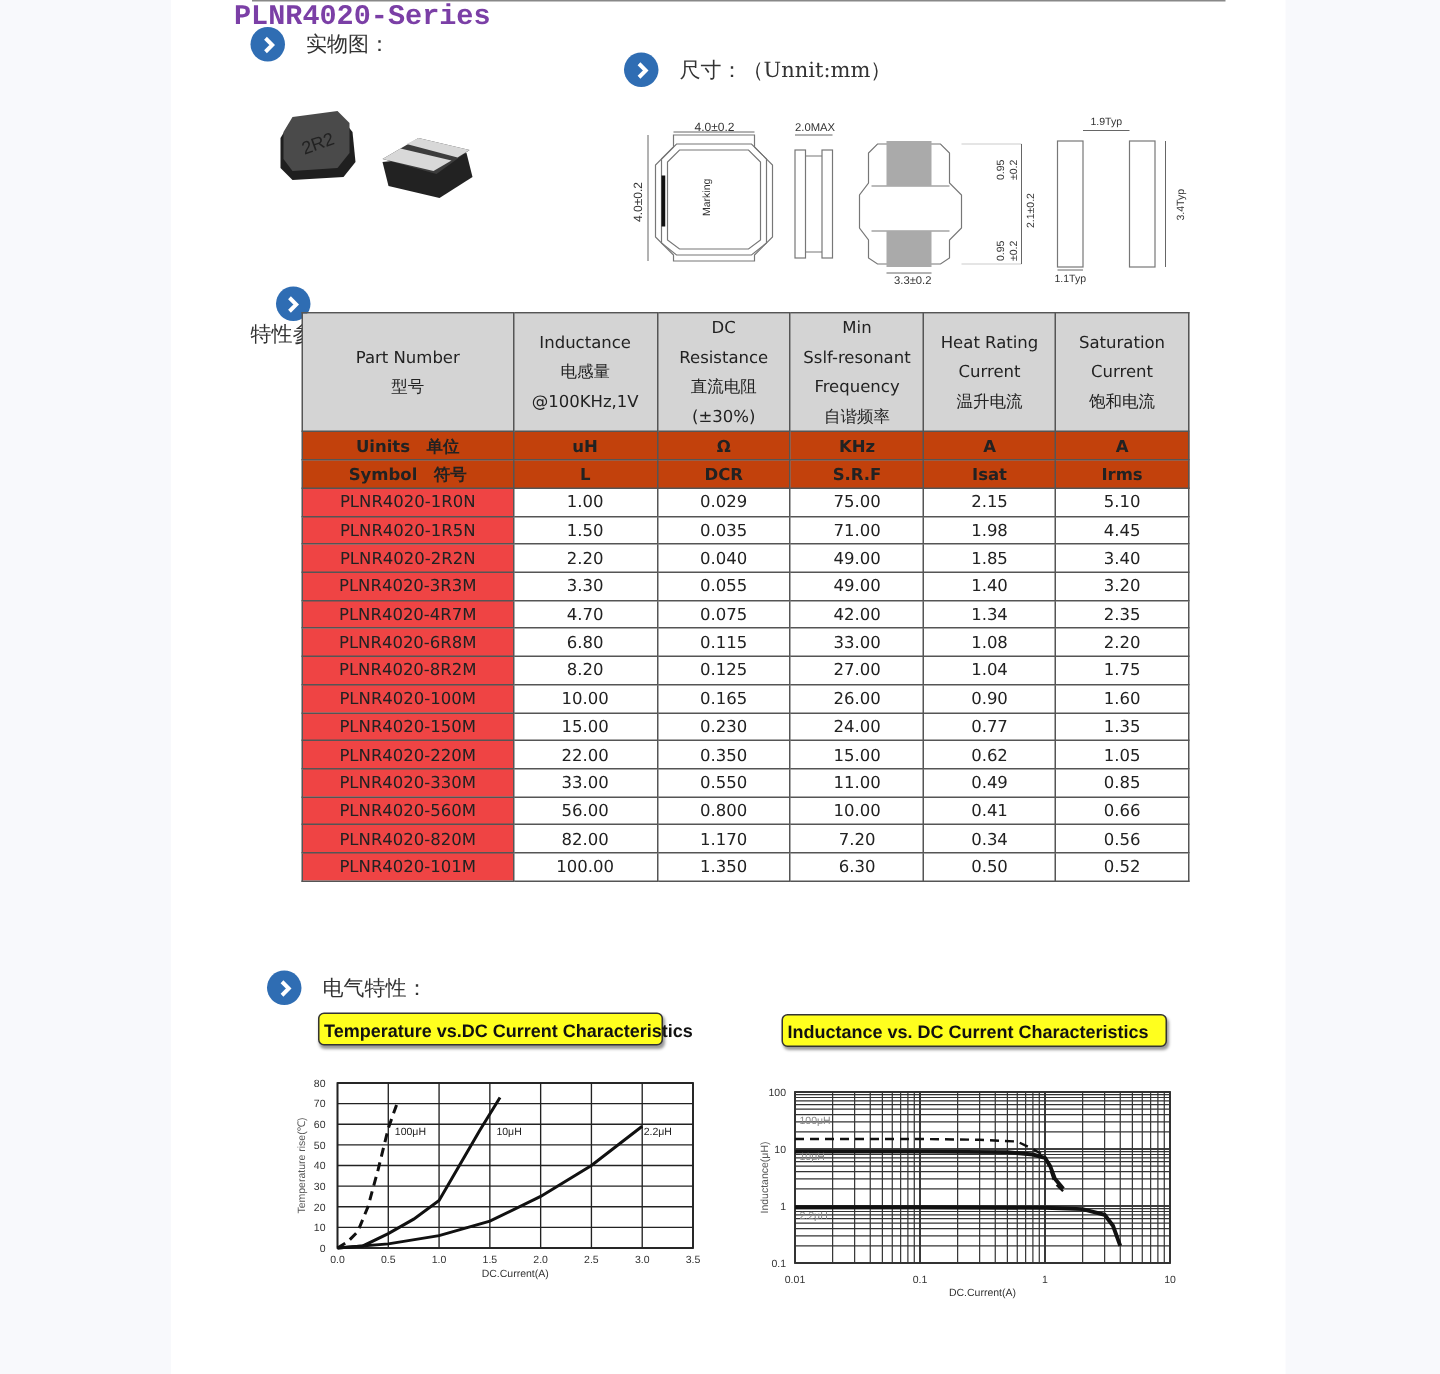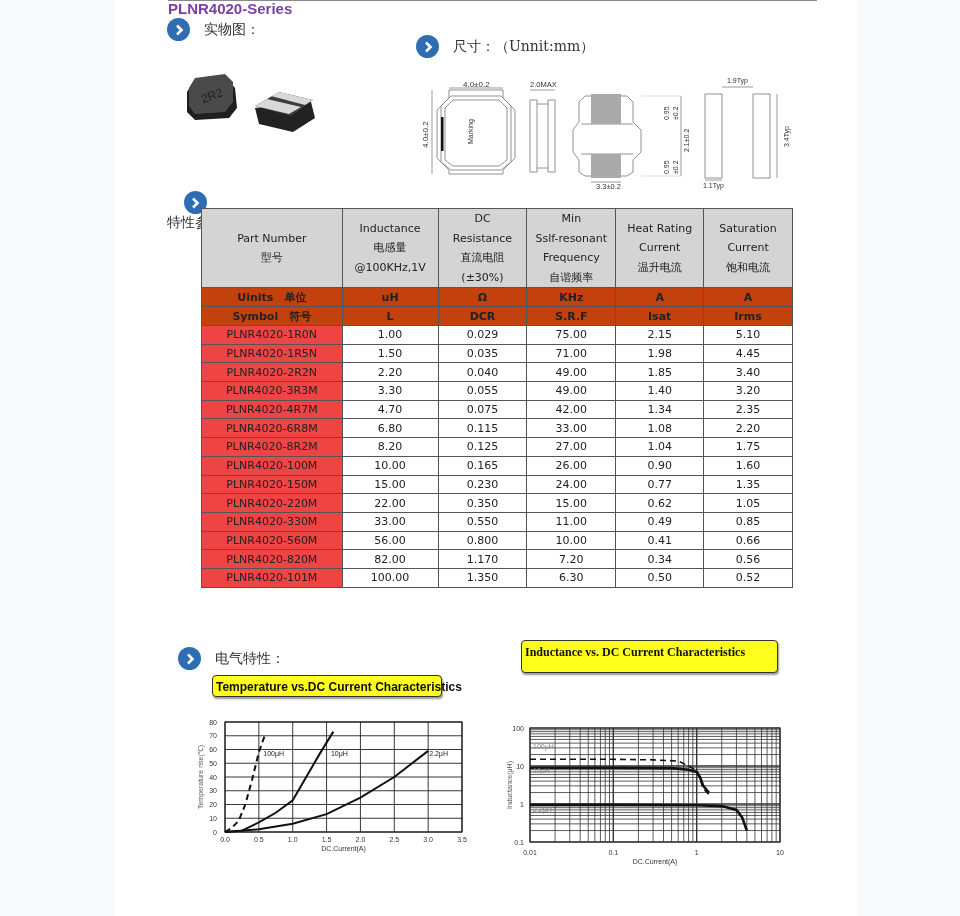--- a/index.html
+++ b/index.html
@@ -1,32 +1,32 @@
 <!DOCTYPE html>
 <html><head>
 <meta charset="utf-8">
 <style>
   html, body { margin:0; padding:0; }
   body { width:960px; height:916px; background:#f8f9fc; position:relative; overflow:hidden; font-family:"Liberation Sans", sans-serif; }
   .page { position:absolute; left:114px; top:0; width:743px; height:916px; background:#ffffff; }
   .topline { position:absolute; left:168px; top:0; width:649px; height:1px; background:#888; }
-  .series-title { position:absolute; left:168px; top:0px; font-size:15px; font-weight:bold; color:#7b3fa6; font-family:Liberation Sans, sans-serif; }
+  .series-title { position:absolute; left:156px; top:0px; font-size:19px; font-weight:bold; color:#7b3fa6; font-family:Liberation Mono, monospace; }
   .sec { position:absolute; display:flex; align-items:center; }
   .chev { width:23px; height:23px; border-radius:50%; background:#2f6db3; display:inline-flex; align-items:center; justify-content:center; margin-right:14px; }
   .chev svg { display:block; }
   .sec-label { font-family:"DejaVu Serif", serif; font-size:14px; color:#333; }
   .photo { position:absolute; }
   table.spec { position:absolute; left:201px; top:208px; width:592px; border-collapse:collapse; font-family:"DejaVu Sans", sans-serif; font-size:11px; color:#222; }
   table.spec td { border:1px solid #555; text-align:center; padding:0; height:17.7px; line-height:17px; }
   table.spec tr.head td { background:#d4d4d4; height:78px; line-height:19.5px; }
   table.spec tr.meta td { background:#c2410c; height:18px;font-weight:bold; }
   table.spec td.pn { background:#ef4444; }
   .chart-title { position:absolute; background:#ffff1e; border:1.5px solid #333; border-radius:4px; box-shadow:1px 2px 2px #999; font-weight:bold; color:#111; white-space:nowrap; }
   .ct1 { left:212px; top:675px; width:230px; height:22px; line-height:22px; font-size:12px; font-family:"Liberation Sans", sans-serif; padding-left:3px; box-sizing:border-box; }
-  .ct2 { left:521px; top:640px; width:257px; height:33px; line-height:22px; font-size:12px; font-family:Liberation Serif, serif; padding-left:3px; box-sizing:border-box; }
+  .ct2 { left:521px; top:676px; width:257px; height:22px; line-height:22px; font-size:12px; font-family:Liberation Sans, sans-serif; padding-left:3px; box-sizing:border-box; }
   svg text { font-family:"Liberation Sans", sans-serif; }
 </style>
 </head>
 <body>
 
 <div class="page"></div>
 <div class="topline"></div>
 <div class="series-title">PLNR4020-Series</div>
 
 <div class="sec" style="left:167px;top:18px;">

